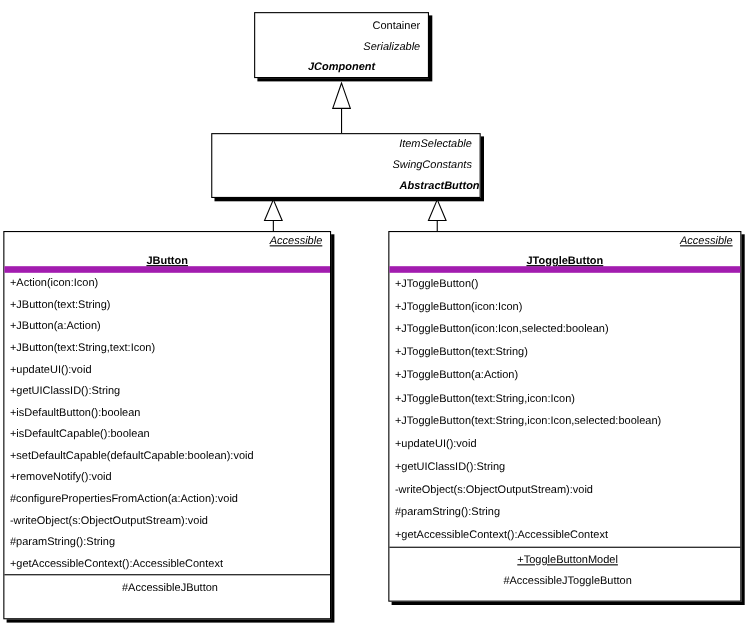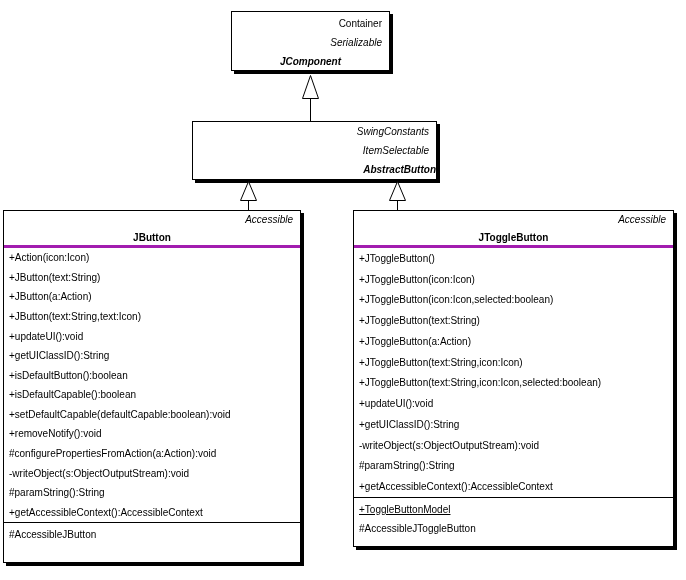--- a/index.html
+++ b/index.html
@@ -10,42 +10,42 @@
   }
   .box{
     position:absolute;background:#ffffff;border:1px solid #000;
     box-shadow:3px 3px 0 #000;box-sizing:border-box;
     display:flex;flex-direction:column;
   }
   .rline{line-height:19px;text-align:right;padding-right:7px;white-space:nowrap;}
   .iface{font-style:italic;}
   .title{font-weight:bold;text-align:center;line-height:18px;white-space:nowrap;}
   .title.it{font-style:italic;}
-  .header{height:37px;border-bottom:3px solid #a21caf;box-sizing:border-box;flex:none;}
+  .header{height:37px;border-bottom:6px solid #a21caf;box-sizing:border-box;flex:none;text-decoration:underline;}
   .header .rline{line-height:18px;}
   .methods{flex:1;display:flex;flex-direction:column;overflow:hidden;}
   .m{flex:1;display:flex;align-items:center;padding-left:5px;white-space:nowrap;}
   .inner{border-top:1px solid #000;box-sizing:border-box;flex:none;padding-top:2px;}
-  .m2{line-height:19px;padding-left:5px;white-space:nowrap;}
+  .m2{line-height:19px;padding-left:5px;white-space:nowrap;text-align:center;}
   .connectors{position:absolute;left:0;top:0;pointer-events:none;}
 </style>
 </head>
 <body>
 
 <div class="canvas">
 
   <div class="box" style="left:231px;top:11px;width:159px;height:60px;padding-top:2px;">
     <div class="rline">Container</div>
     <div class="rline iface">Serializable</div>
     <div class="title it" style="line-height:19px;">JComponent</div>
   </div>
 
   <div class="box" style="left:192px;top:121px;width:245px;height:59px;">
+    <div class="rline iface">ItemSelectable</div>
     <div class="rline iface">SwingConstants</div>
-    <div class="rline iface">ItemSelectable</div>
     <div class="title it" style="line-height:19px;text-align:right;">AbstractButton</div>
   </div>
 
   <div class="box" style="left:3px;top:210px;width:298px;height:353px;">
     <div class="header">
       <div class="rline iface">Accessible</div>
       <div class="title">JButton</div>
     </div>
     <div class="methods">
         <div class="m">+Action(icon:Icon)</div>

